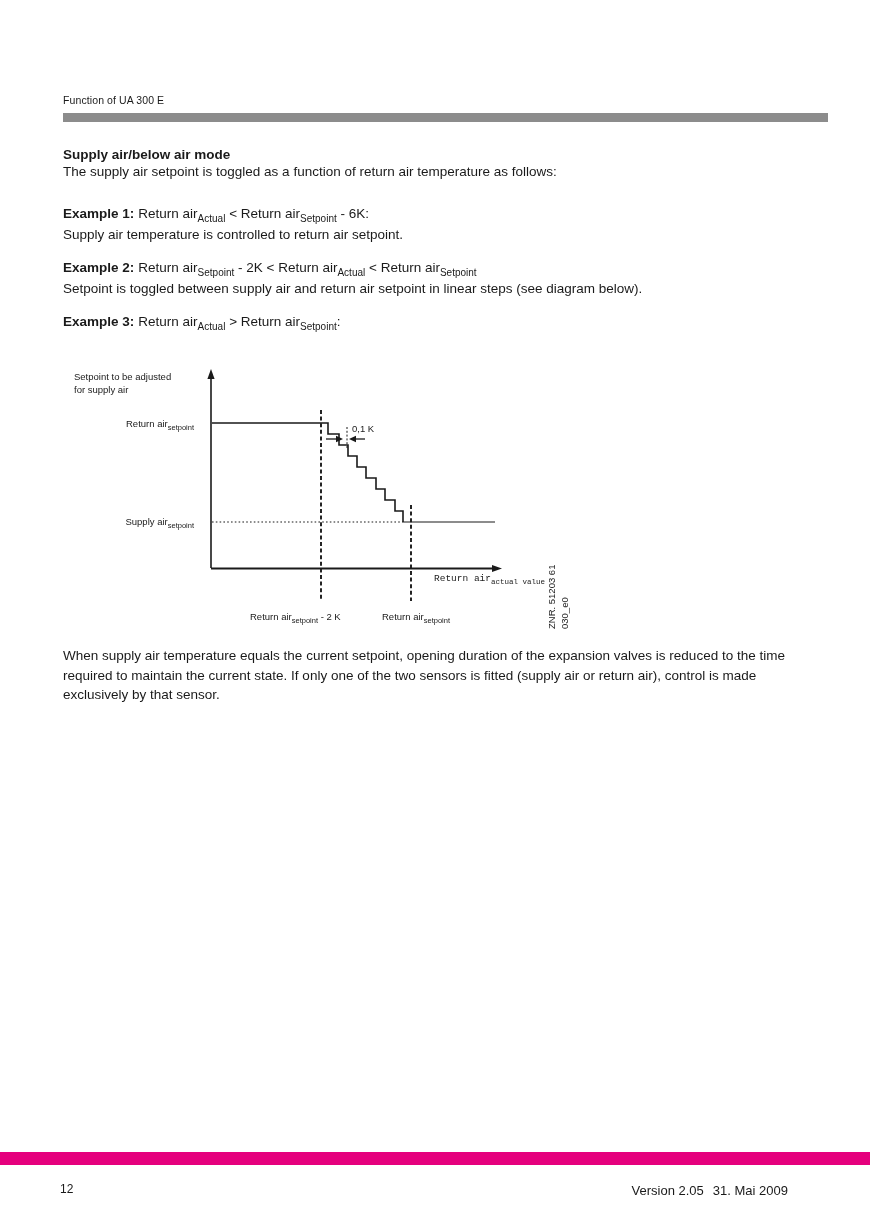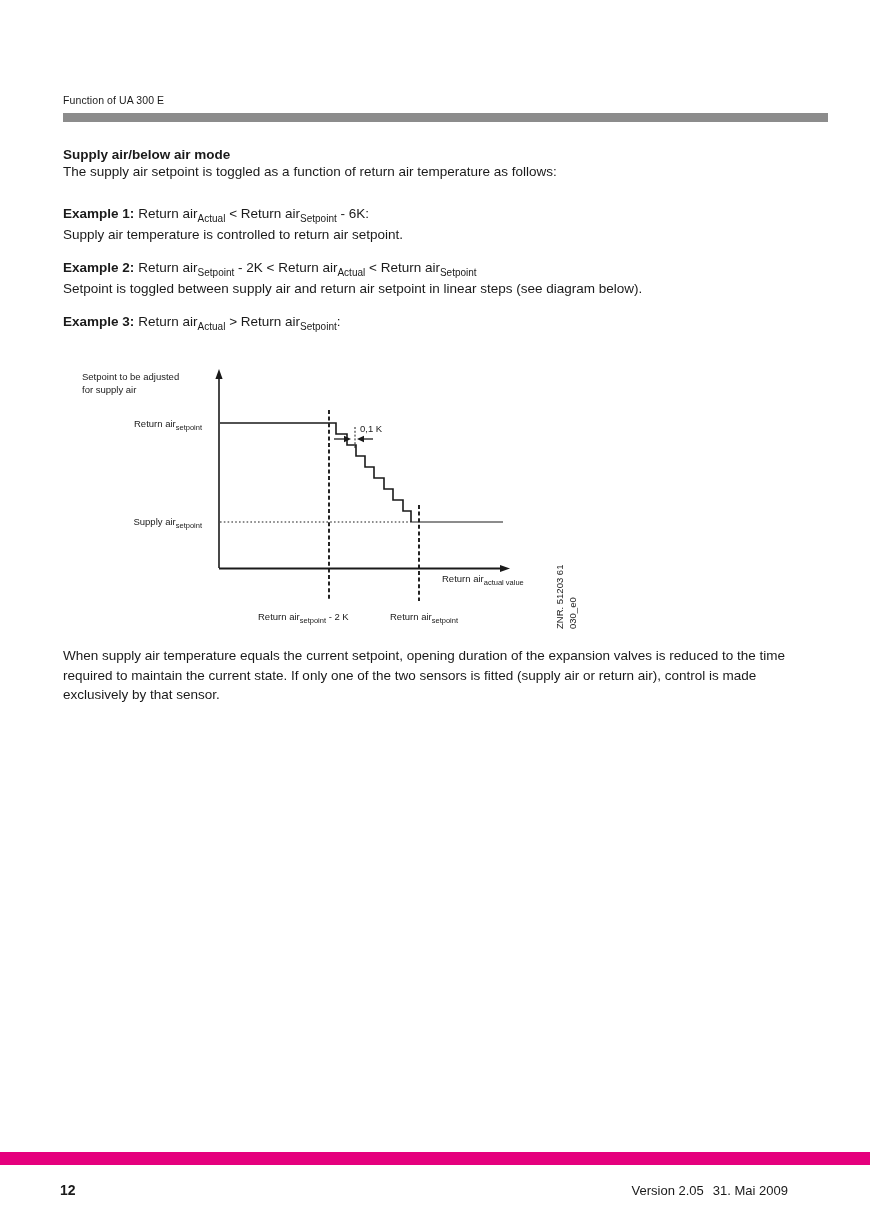--- a/index.html
+++ b/index.html
@@ -25,40 +25,40 @@
   
   .section-title{left:63px;top:147px;font-size:13.5px;font-weight:bold;}
   .intro{left:63px;top:164px;font-size:13.5px;}
   .example{left:63px;font-size:13.5px;line-height:19.5px;}
   .ex-line b{margin-right:4px;}
   .ex-line sub{font-size:10px;line-height:0;}
   .ex-desc{margin-top:1px;}
   .closing{left:63px;top:646px;width:732px;font-size:13.5px;line-height:19.5px;}
 
   
-  .diagram{left:16px;top:360px;width:736px;height:285px;}
+  .diagram{left:8px;top:360px;width:736px;height:285px;}
   .diagram svg{position:absolute;left:0;top:0;}
   .dlabel{position:absolute;font-size:9.5px;line-height:13px;white-space:nowrap;}
   .dlabel sub{font-size:7.5px;line-height:0;}
   .ylab{left:66px;top:10px;}
   .lab-return{left:66px;top:57px;width:120px;text-align:right;}
   .lab-supply{left:66px;top:155px;width:120px;text-align:right;}
   .lab-step{left:344px;top:62px;}
-  .lab-xaxis{left:426px;top:212px;}
+  .lab-xaxis{left:426px;top:212px;font-family:Liberation Mono, monospace;}
   .lab-tick1{left:242px;top:250px;}
   .lab-tick2{left:374px;top:250px;}
   .lab-znr{
     left:507px;top:213px;width:86px;height:26px;
     transform:rotate(-90deg);
     font-size:9.5px;line-height:13px;white-space:nowrap;
   }
 
   
   .footer-bar{left:0;top:1152px;width:870px;height:13px;background:var(--accent-bar);}
-  .page-number{left:60px;top:1182px;font-size:14px;font-weight:bold;}
+  .page-number{left:60px;top:1182px;font-size:12px;}
   .footer-version{right:82px;top:1183px;font-size:13px;text-align:right;}
   .footer-version span + span{margin-left:9px;}
 </style>
 </head>
 <body>
 
 <div class="abs header-title">Function of UA 300 E</div>
 <div class="abs header-rule"></div>
 
 <div class="abs section-title">Supply air/below air mode</div>

